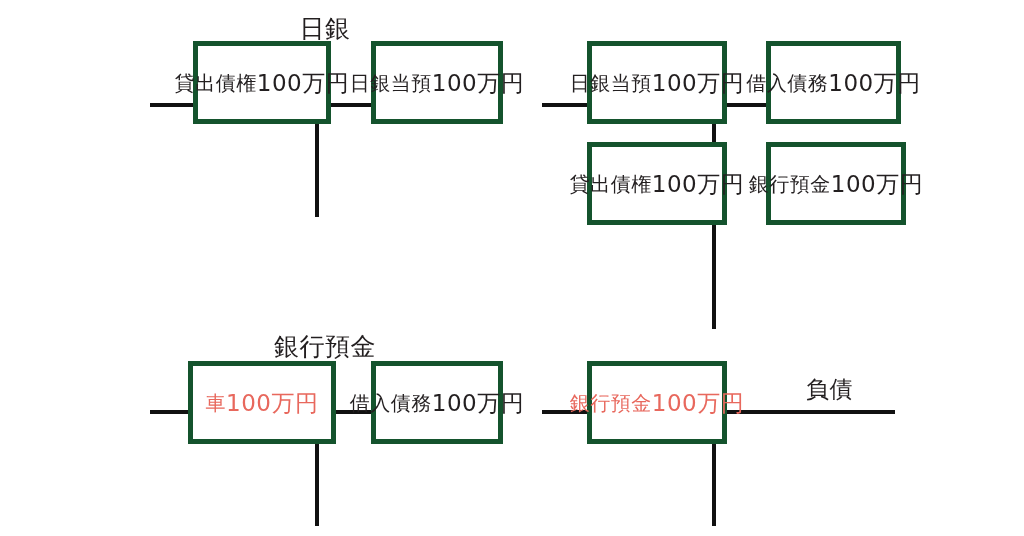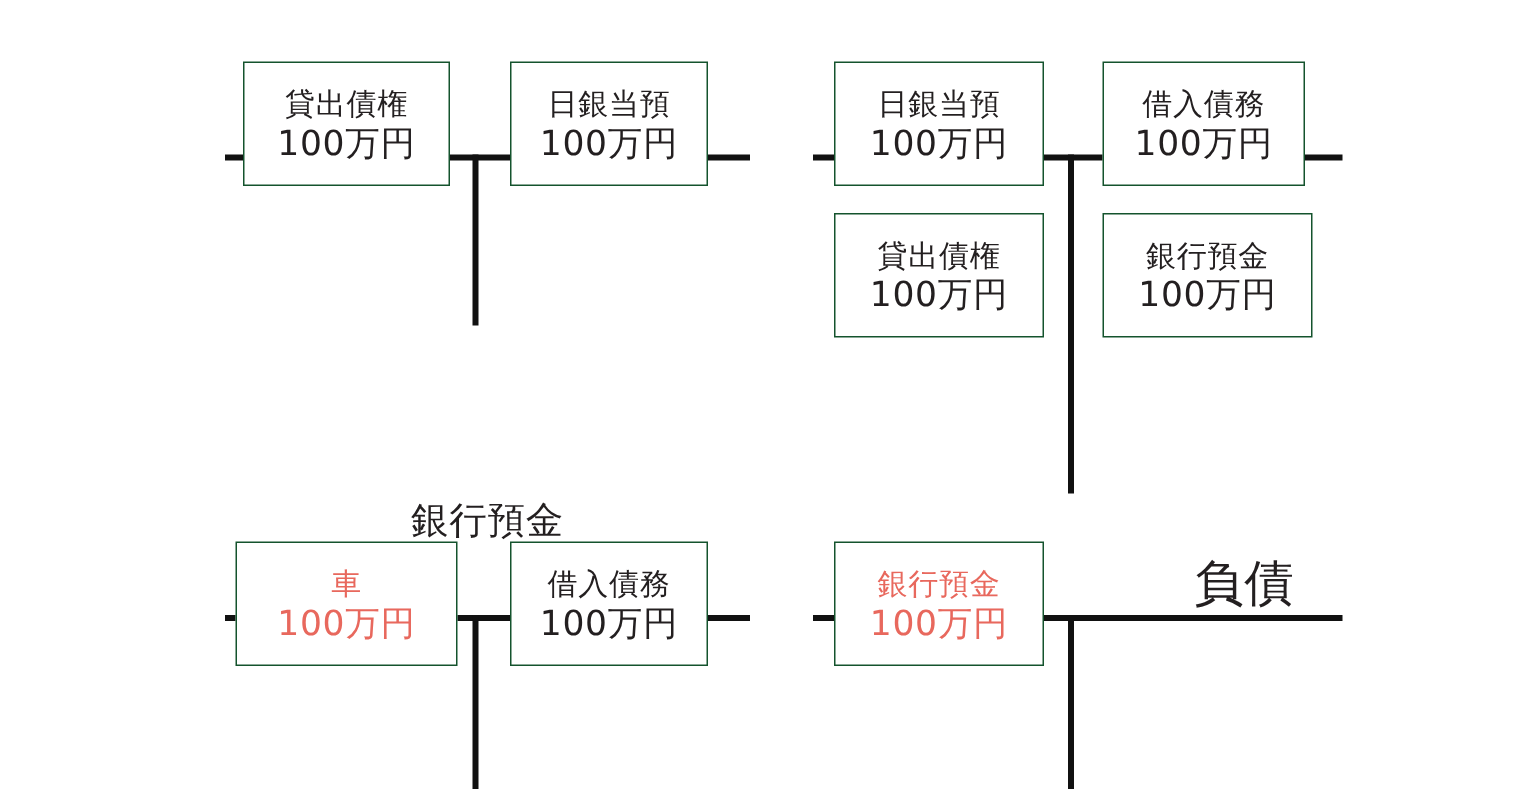--- a/index.html
+++ b/index.html
@@ -36,21 +36,21 @@
     text-align: center;
     font-size: 25px;
     line-height: 30px;
     letter-spacing: 0.5px;
     color: #231f20;
     white-space: nowrap;
   }
 
   .col-head {
     position: absolute;
-    font-size: 33px;
+    font-size: 23px;
     line-height: 30px;
     letter-spacing: 0.5px;
     color: #231f20;
     white-space: nowrap;
     text-align: center;
   }
   .col-head.assets  { left: 0;   width: 50%; }
   .col-head.liabs   { right: 0;  width: 50%; }
 
   
@@ -66,26 +66,27 @@
   .divider {
     position: absolute;
     width: 4px;
     background: #111111;
   }
 
   
   .item-box {
     position: absolute;
     box-sizing: border-box;
-    border: 1px solid #14532d;
+    border: 5px solid #14532d;
     background: #ffffff;
     display: flex;
-    flex-direction: column;
+    flex-direction: row;
     align-items: center;
     justify-content: center;
+    margin-left: 31px;
   }
   .item-name {
     font-size: 20px;
     line-height: 26px;
     white-space: nowrap;
     letter-spacing: 0.5px;
   }
   .item-amount {
     font-size: 23px;
     line-height: 28px;
@@ -141,20 +142,21 @@
   #panel-house .rule        { top: 78px; }
   #panel-house .divider     { left: 170px; top: 78px; height: 116px; }
   #panel-house .box-a1      { left: 14px;  top: 29px; width: 140px; height: 83px; }
 </style>
 </head>
 <body>
 
 <div class="canvas">
 
   <div class="panel" id="panel-boj">
+    <div class="panel-title">日銀</div>
     <div class="col-head assets">資産</div>
     <div class="col-head liabs">負債</div>
     <div class="rule"></div>
     <div class="divider"></div>
 
     <div class="item-box black box-a1">
       <span class="item-name">貸出債権</span>
       <span class="item-amount">100万円</span>
     </div>
 

